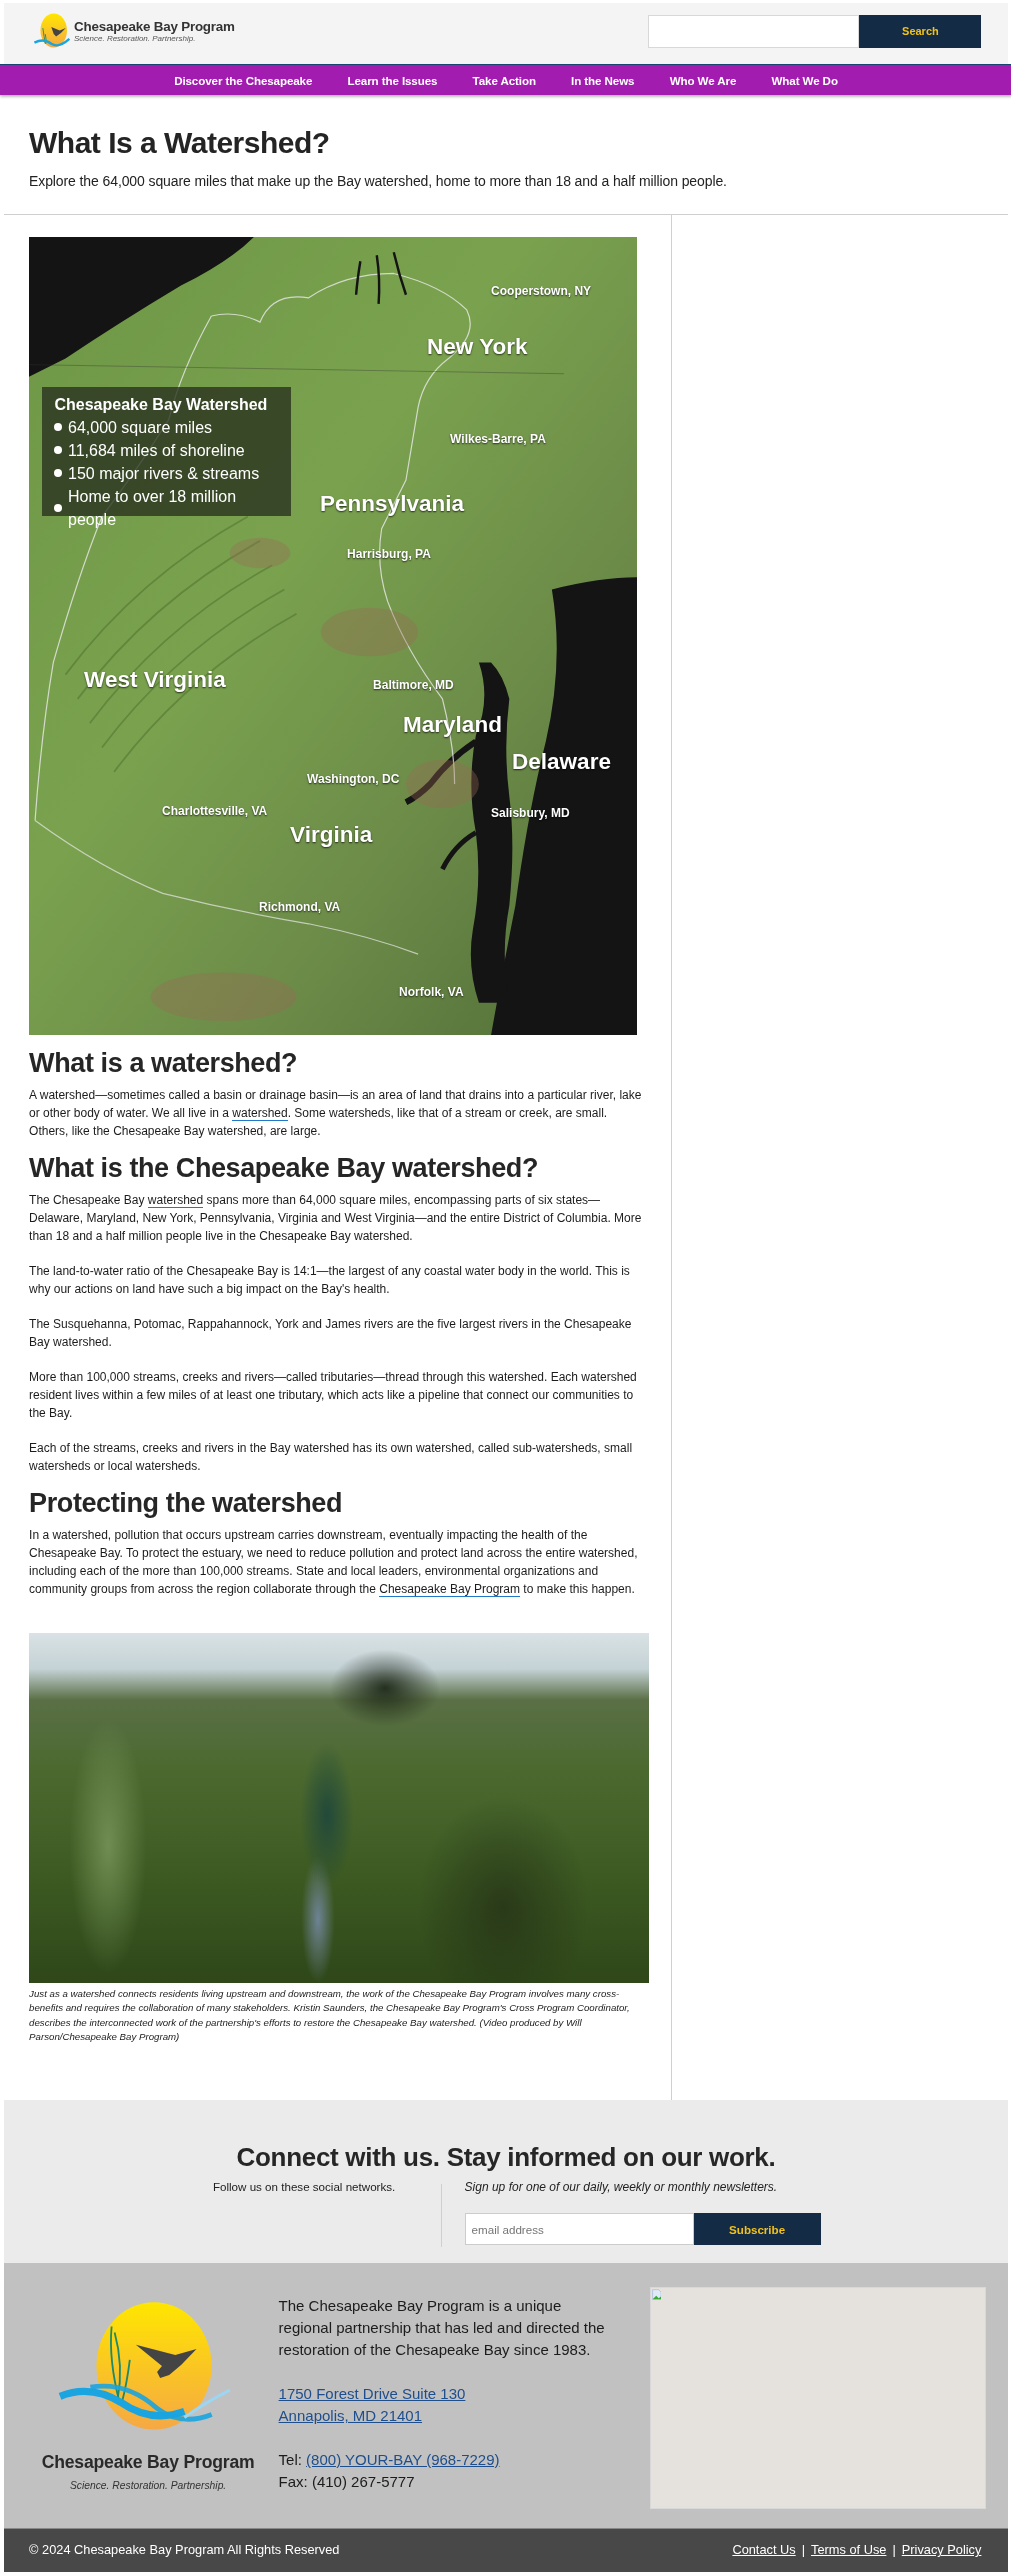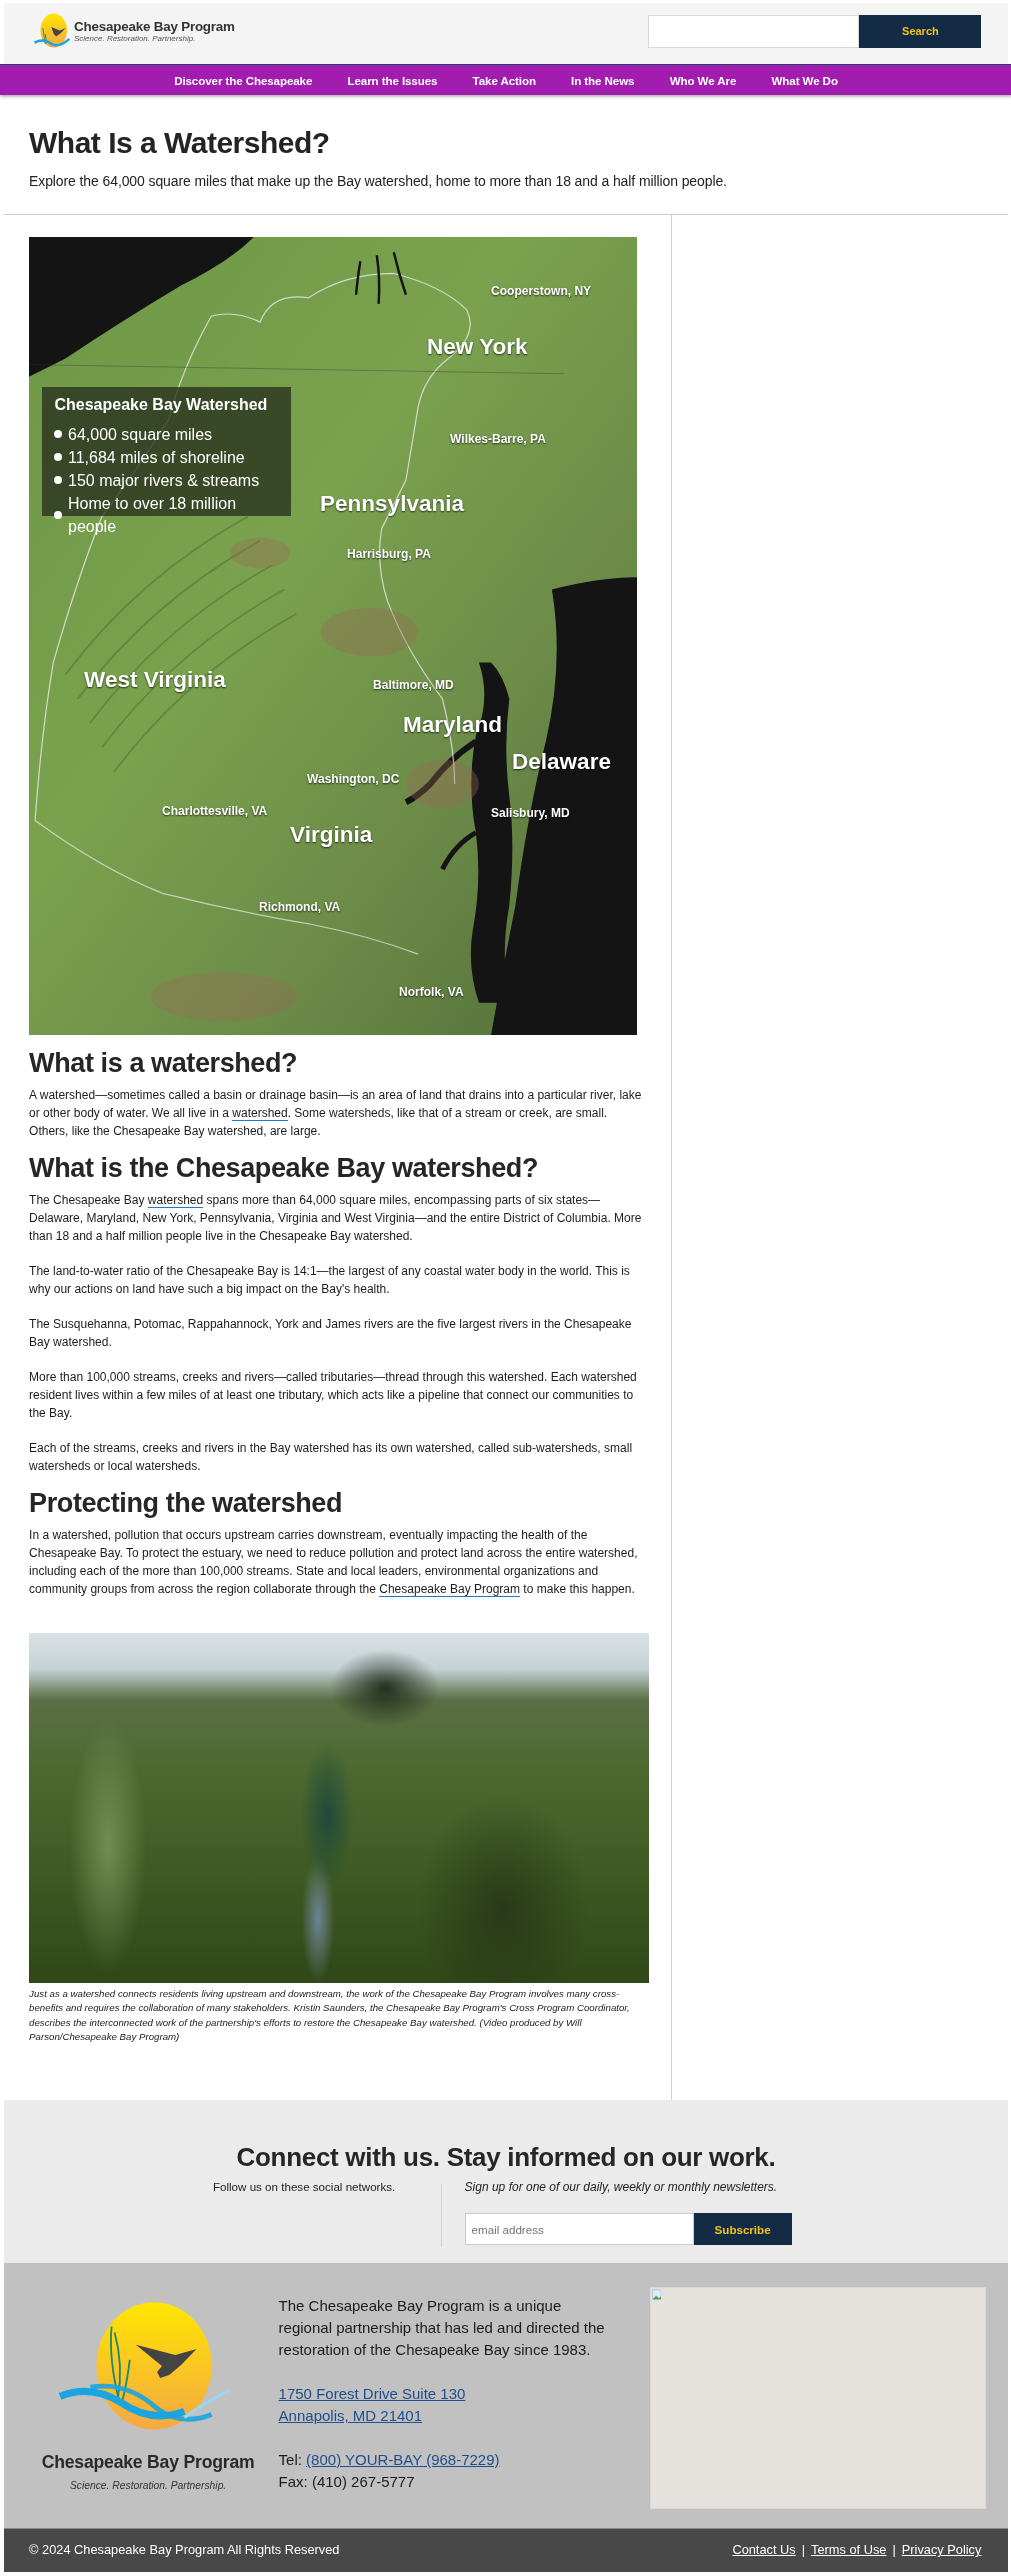--- a/index.html
+++ b/index.html
@@ -31,21 +31,21 @@
   .main-col { width: 668px; padding: 22px 25.5px 0 25.5px; border-right: 0.6px solid #d0d0d0; min-height: 1885px; }
   .side-col { flex: 1; }
 
   
   .map { position: relative; width: 608px; height: 798px; background: #5d7f3c; overflow: hidden; }
   .map svg.bg { position: absolute; left: 0; top: 0; width: 608px; height: 798px; }
   .map .lbl { position: absolute; color: #fff; font-weight: bold; text-shadow: 0 1.2px 1.8px rgba(0,0,0,0.7); white-space: nowrap; }
   .map .state { font-size: 22.5px; }
   .map .city { font-size: 12px; }
   .stats-box { position: absolute; left: 13.4px; top: 150px; width: 249px; height: 129px; background: rgba(40,48,30,0.78); padding: 8.5px 12px; color: #fff; }
-  .stats-box .st-title { font-weight: bold; font-size: 16px; margin-bottom: 9px; }
+  .stats-box .st-title { font-weight: bold; font-size: 16px; margin-bottom: 2px; }
   .stats-box .st-item { font-size: 16px; line-height: 23px; display: flex; align-items: center; }
   .stats-box .dot { width: 8px; height: 8px; background: #fff; border-radius: 50%; margin-right: 5.5px; flex: none; }
 
   
   .article h2 { font-size: 27px; font-weight: bold; color: #262626; letter-spacing: -0.4px; line-height: 33px; margin-top: 12px; }
   .article p { font-size: 12px; line-height: 18px; color: #1c1c1c; margin-top: 6px; }
   .article p + p { margin-top: 17px; }
   .article a.ul { color: #1c1c1c; text-decoration: none; border-bottom: 1.2px solid #1f78c8; }
 
   .video { width: 620px; height: 350px; margin-top: 35px; position: relative; overflow: hidden;
@@ -60,21 +60,21 @@
   .caption { font-style: italic; font-size: 9.7px; line-height: 14.6px; color: #1c1c1c; margin-top: 3.6px; width: 620px; }
 
   
   .connect { margin: 0 3.6px; background: #ebebeb; height: 163px; position: relative; }
   .connect h2 { text-align: center; font-size: 26px; font-weight: bold; color: #262626; padding-top: 42px; letter-spacing: -0.3px; }
   .connect .social { position: absolute; left: 193px; top: 80px; width: 215px; font-size: 11.6px; color: #222; text-align: center; }
   .connect .divider { position: absolute; left: 437px; top: 84px; width: 0.6px; height: 63px; background: #cfcfcf; }
   .connect .news { position: absolute; left: 461px; top: 80px; font-size: 12px; color: #222; font-style: italic; }
   .connect .form { position: absolute; left: 461px; top: 113px; display: flex; }
   .connect .form input { width: 229px; height: 32px; border: 0.6px solid #cccccc; background: #fff; font-size: 11.6px; padding: 0 6px; color: #555; }
-  .connect .form button { width: 98px; height: 32px; background: #132b45; color: #f2c21a; border: none; font-weight: bold; font-size: 11.6px; font-family: "Liberation Sans", sans-serif; }
+  .connect .form button { width: 127px; height: 32px; background: #132b45; color: #f2c21a; border: none; font-weight: bold; font-size: 11.6px; font-family: "Liberation Sans", sans-serif; }
 
   
   .footer { margin: 0 3.6px; background: #c1c1c1; height: 265px; position: relative; }
   .f-logo { position: absolute; left: 29px; top: 36px; width: 231px; text-align: center; }
   .f-logo svg { width: 188px; height: 146px; }
   .f-logo .t { font-weight: bold; font-size: 17.6px; color: #2a2a2a; margin-top: 4.9px; letter-spacing: -0.2px; }
   .f-logo .s { font-style: italic; font-size: 10.3px; color: #333; margin-top: 7.3px; }
   .f-about { position: absolute; left: 275px; top: 32px; width: 328px; font-size: 15px; line-height: 22px; color: #1c1c1c; }
   .f-about .addr { margin-top: 22px; }
   .f-about .addr a { color: #1f4e8c; display: block; }

